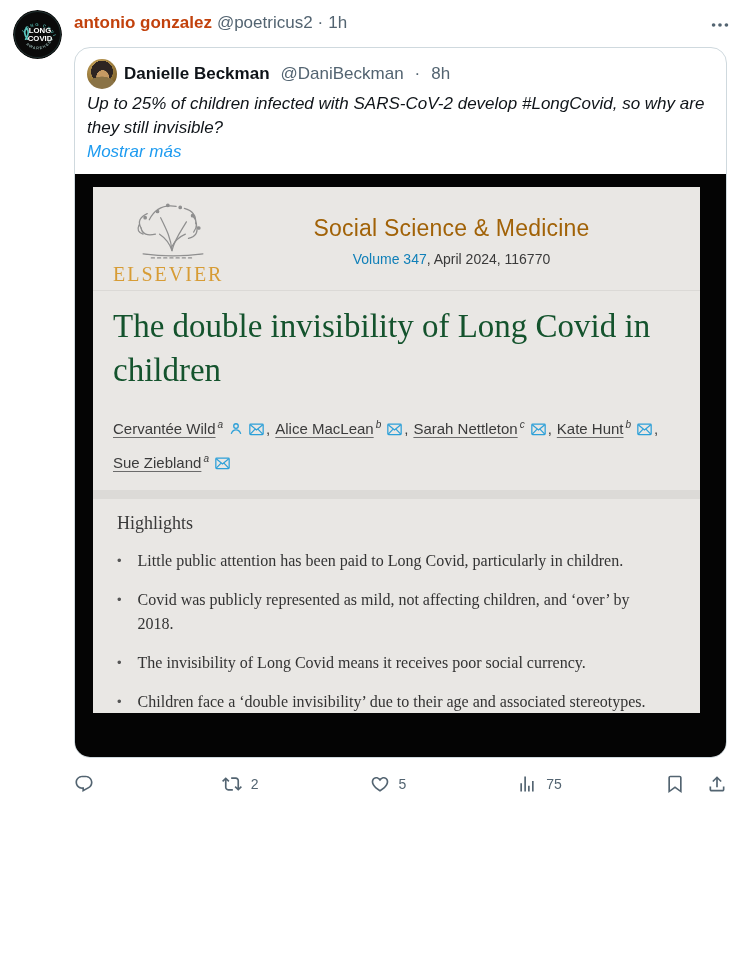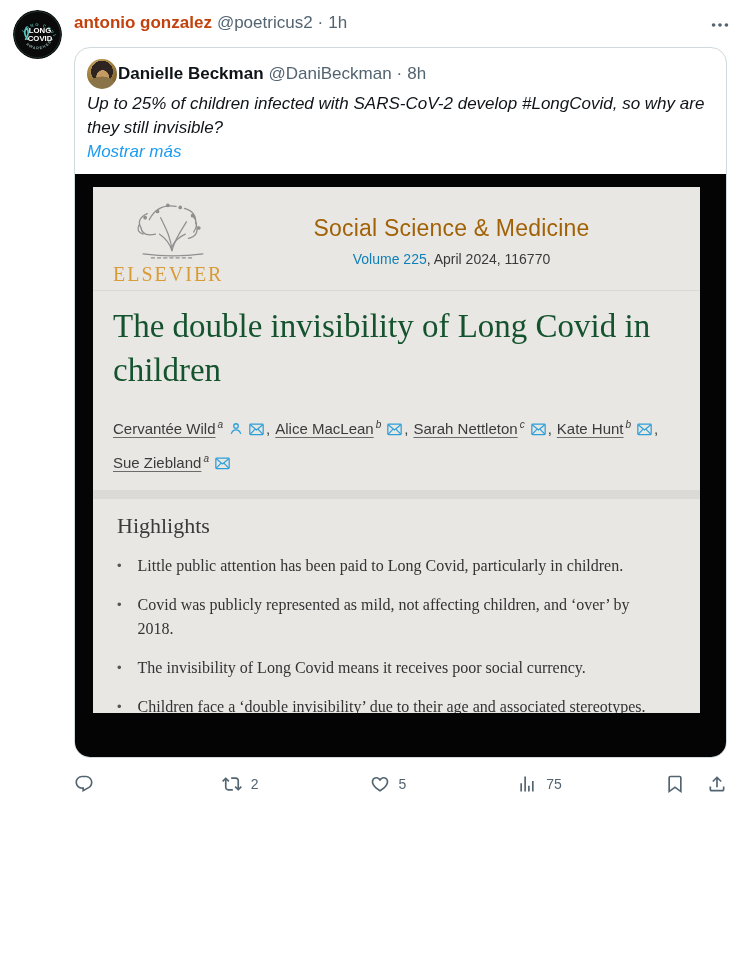--- a/index.html
+++ b/index.html
@@ -17,21 +17,21 @@
   .name-row { display: flex; align-items: baseline; font-size: 17px; line-height: 22px; position: relative; padding-top: 2px; }
   .name-row .display-name { font-weight: 700; color: #c2410c; cursor: pointer; }
   .name-row .handle, .name-row .sep, .name-row .time { color: #536471; font-weight: 400; margin-left: 5px; }
   .more-btn { position: absolute; right: -6px; top: 4px; width: 24px; height: 24px; color: #536471; cursor: pointer; }
 
   .tweet-text { font-size: 17px; line-height: 24px; margin-top: 3px; color: #0f1419; white-space: pre-wrap; }
   .link-blue { color: #1d9bf0; text-decoration: none; cursor: pointer; }
 
   
   .quote-card { margin-top: 13px; border: 1px solid #cfd9de; border-radius: 16px; overflow: hidden; cursor: pointer; background: #fff; }
-  .quote-header { display: flex; align-items: center; gap: 1px; padding: 11px 12px 0 12px; font-size: 17px; line-height: 22px; }
+  .quote-header { display: flex; align-items: center; gap: 7px; padding: 11px 12px 0 12px; font-size: 17px; line-height: 22px; }
   .avatar-quote { width: 30px; height: 30px; border-radius: 50%; flex: 0 0 30px;
       background:
         radial-gradient(circle at 50% 118%, #8a7346 0 46%, transparent 47%),
         radial-gradient(circle at 52% 58%, #c59a63 0 26%, transparent 27%),
         radial-gradient(circle at 50% 42%, #2e2522 0 47%, transparent 48%),
         radial-gradient(circle at 40% 30%, #d8b264, #6f5420 85%);
       cursor: pointer; }
   .quote-header .display-name { font-weight: 700; }
   .quote-header .handle, .quote-header .sep, .quote-header .time { color: #536471; margin-left: 4px; }
   .quote-text { padding: 3px 12px 10px 12px; font-size: 17px; line-height: 24px; color: #0f1419; font-style: italic; }
@@ -54,21 +54,21 @@
 
   .authors { padding: 12px 8px 0 20px; font-size: 15px; line-height: 30px; color: #3b3b3b; font-family: "Liberation Sans", sans-serif; }
   .author-name { text-decoration: underline; text-underline-offset: 3px; text-decoration-color: #6b6b6b; }
   .authors sup { font-size: 10px; font-style: italic; margin-left: 2px; }
   .authors .comma { margin: 0 5px 0 2px; }
   .ico-inline { display: inline-block; vertical-align: -2px; margin-left: 6px; }
 
   .section-gap { height: 9px; background: #dcdad7; margin-top: 12px; }
 
   .highlights { padding: 14px 24px 0 24px; }
-  .highlights-title { font-size: 22px; color: #3a3a3a; font-weight: 500; margin-bottom: 15px; }
+  .highlights-title { font-size: 18px; color: #3a3a3a; font-weight: 500; margin-bottom: 15px; }
   .hl-list { list-style: none; }
   .hl-item { display: flex; gap: 16px; margin-bottom: 15px; font-size: 16px; line-height: 1.5; color: #333333; padding-right: 14px; }
   .hl-bullet { color: #555; flex: 0 0 auto; font-family: "Liberation Sans", sans-serif; font-size: 13px; line-height: 24px; }
 
   
   .action-bar { display: flex; align-items: center; margin-top: 12px; padding: 4px 0 10px 0; }
   .action-col { flex: 1; display: flex; }
   .action-right { flex: 0 0 auto; display: flex; gap: 22px; align-items: center; }
   .action-btn { display: flex; align-items: center; gap: 9px; color: #536471; cursor: pointer; background: none; border: none; font-family: inherit; }
   .action-btn svg { width: 20px; height: 20px; fill: #536471; }
@@ -154,21 +154,21 @@
                   <circle cx="64" cy="20" r="1.2" fill="#8f8f8f"></circle>
                     <circle cx="18" cy="22" r="1.2" fill="#8f8f8f"></circle>
                   <circle cx="40" cy="10" r="1.2" fill="#8f8f8f"></circle>
                     <circle cx="70" cy="32" r="1.2" fill="#8f8f8f"></circle>
                 </g>
               </svg>
               <div class="elsevier-name">ELSEVIER</div>
             </div>
             <div class="journal-center">
               <div class="journal-title">Social Science &amp; Medicine</div>
-              <div class="journal-issue"><span class="vol-link">Volume 225</span><span>, April 2024, 116770</span></div>
+              <div class="journal-issue"><span class="vol-link">Volume 347</span><span>, April 2024, 116770</span></div>
             </div>
           </div>
 
           <h1 class="article-title">The double invisibility of Long Covid in children</h1>
 
           <div class="authors">
             <span class="author-item"><span class="author-name">Cervantée Wild</span><sup>a</sup><svg class="ico-inline" viewBox="0 0 16 16" width="14" height="14">
                   <g class="icon-blue">
                     <circle cx="8" cy="4.6" r="2.6"></circle>
                     <path d="M2.6 13.6 c1 -3.4 3.1 -4.6 5.4 -4.6 s4.4 1.2 5.4 4.6"></path>

